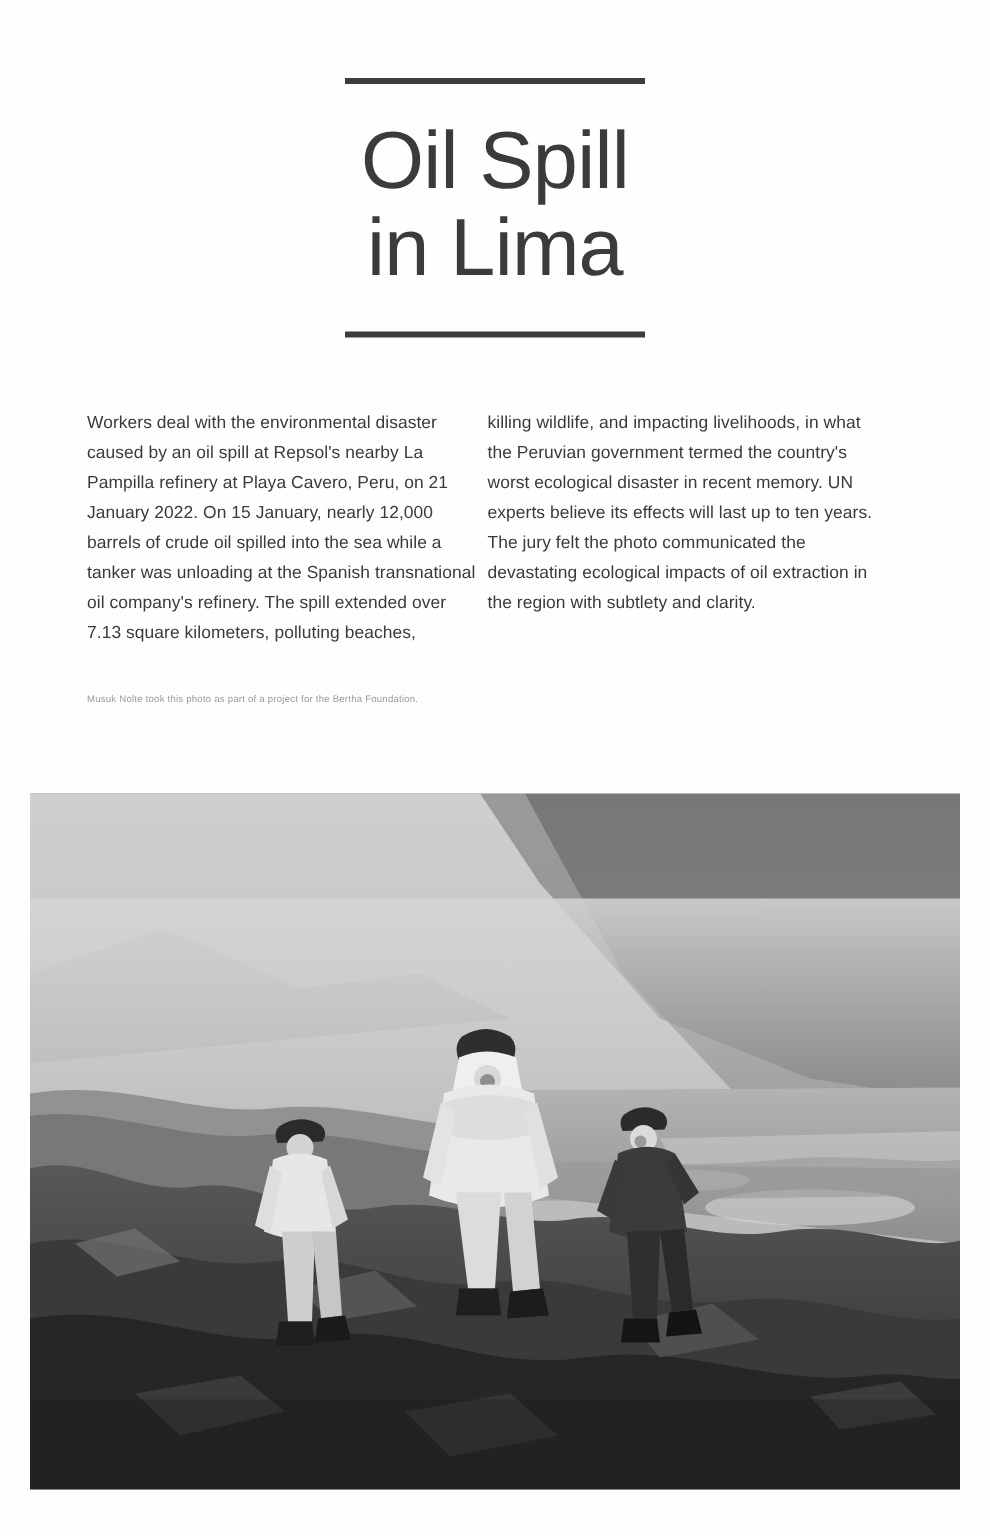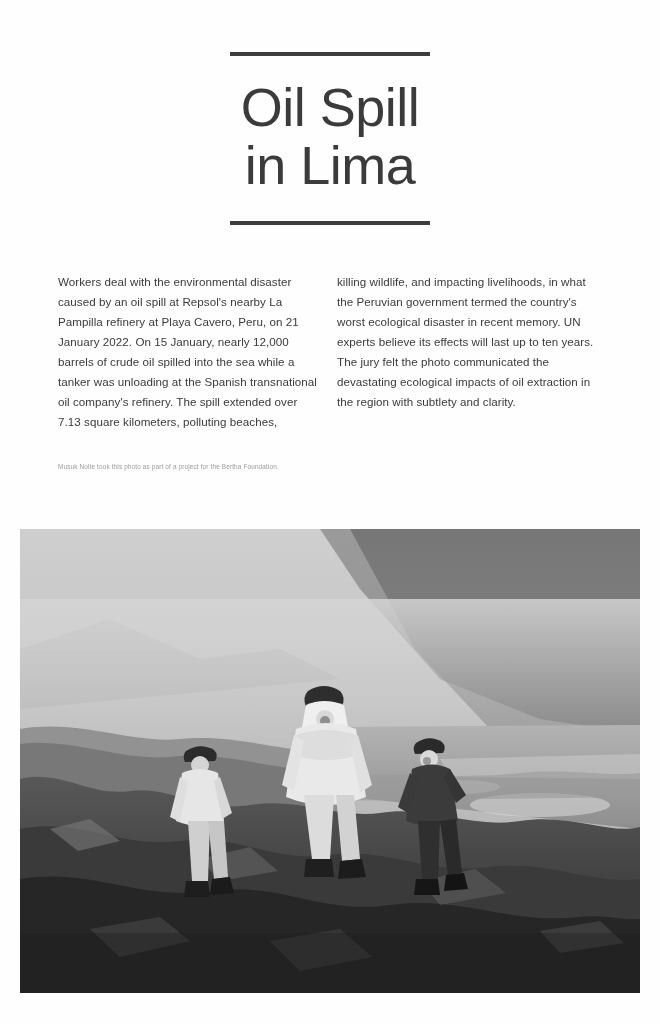--- a/index.html
+++ b/index.html
@@ -50,21 +50,21 @@
   }
   .headline .l2 { display: block; text-align: center; }
 
   
   .columns {
     position: absolute;
     top: 272px;
     left: 58px;
     width: 544px;
     display: flex;
-    gap: 18px;
+    gap: 6px;
   }
   .col {
     width: 261px;
     font-size: 11.6px;
     line-height: 1.72;
     color: #3a3a3a;
     letter-spacing: 0.05px;
     text-align: left;
   }
   .col p { margin: 0; }

